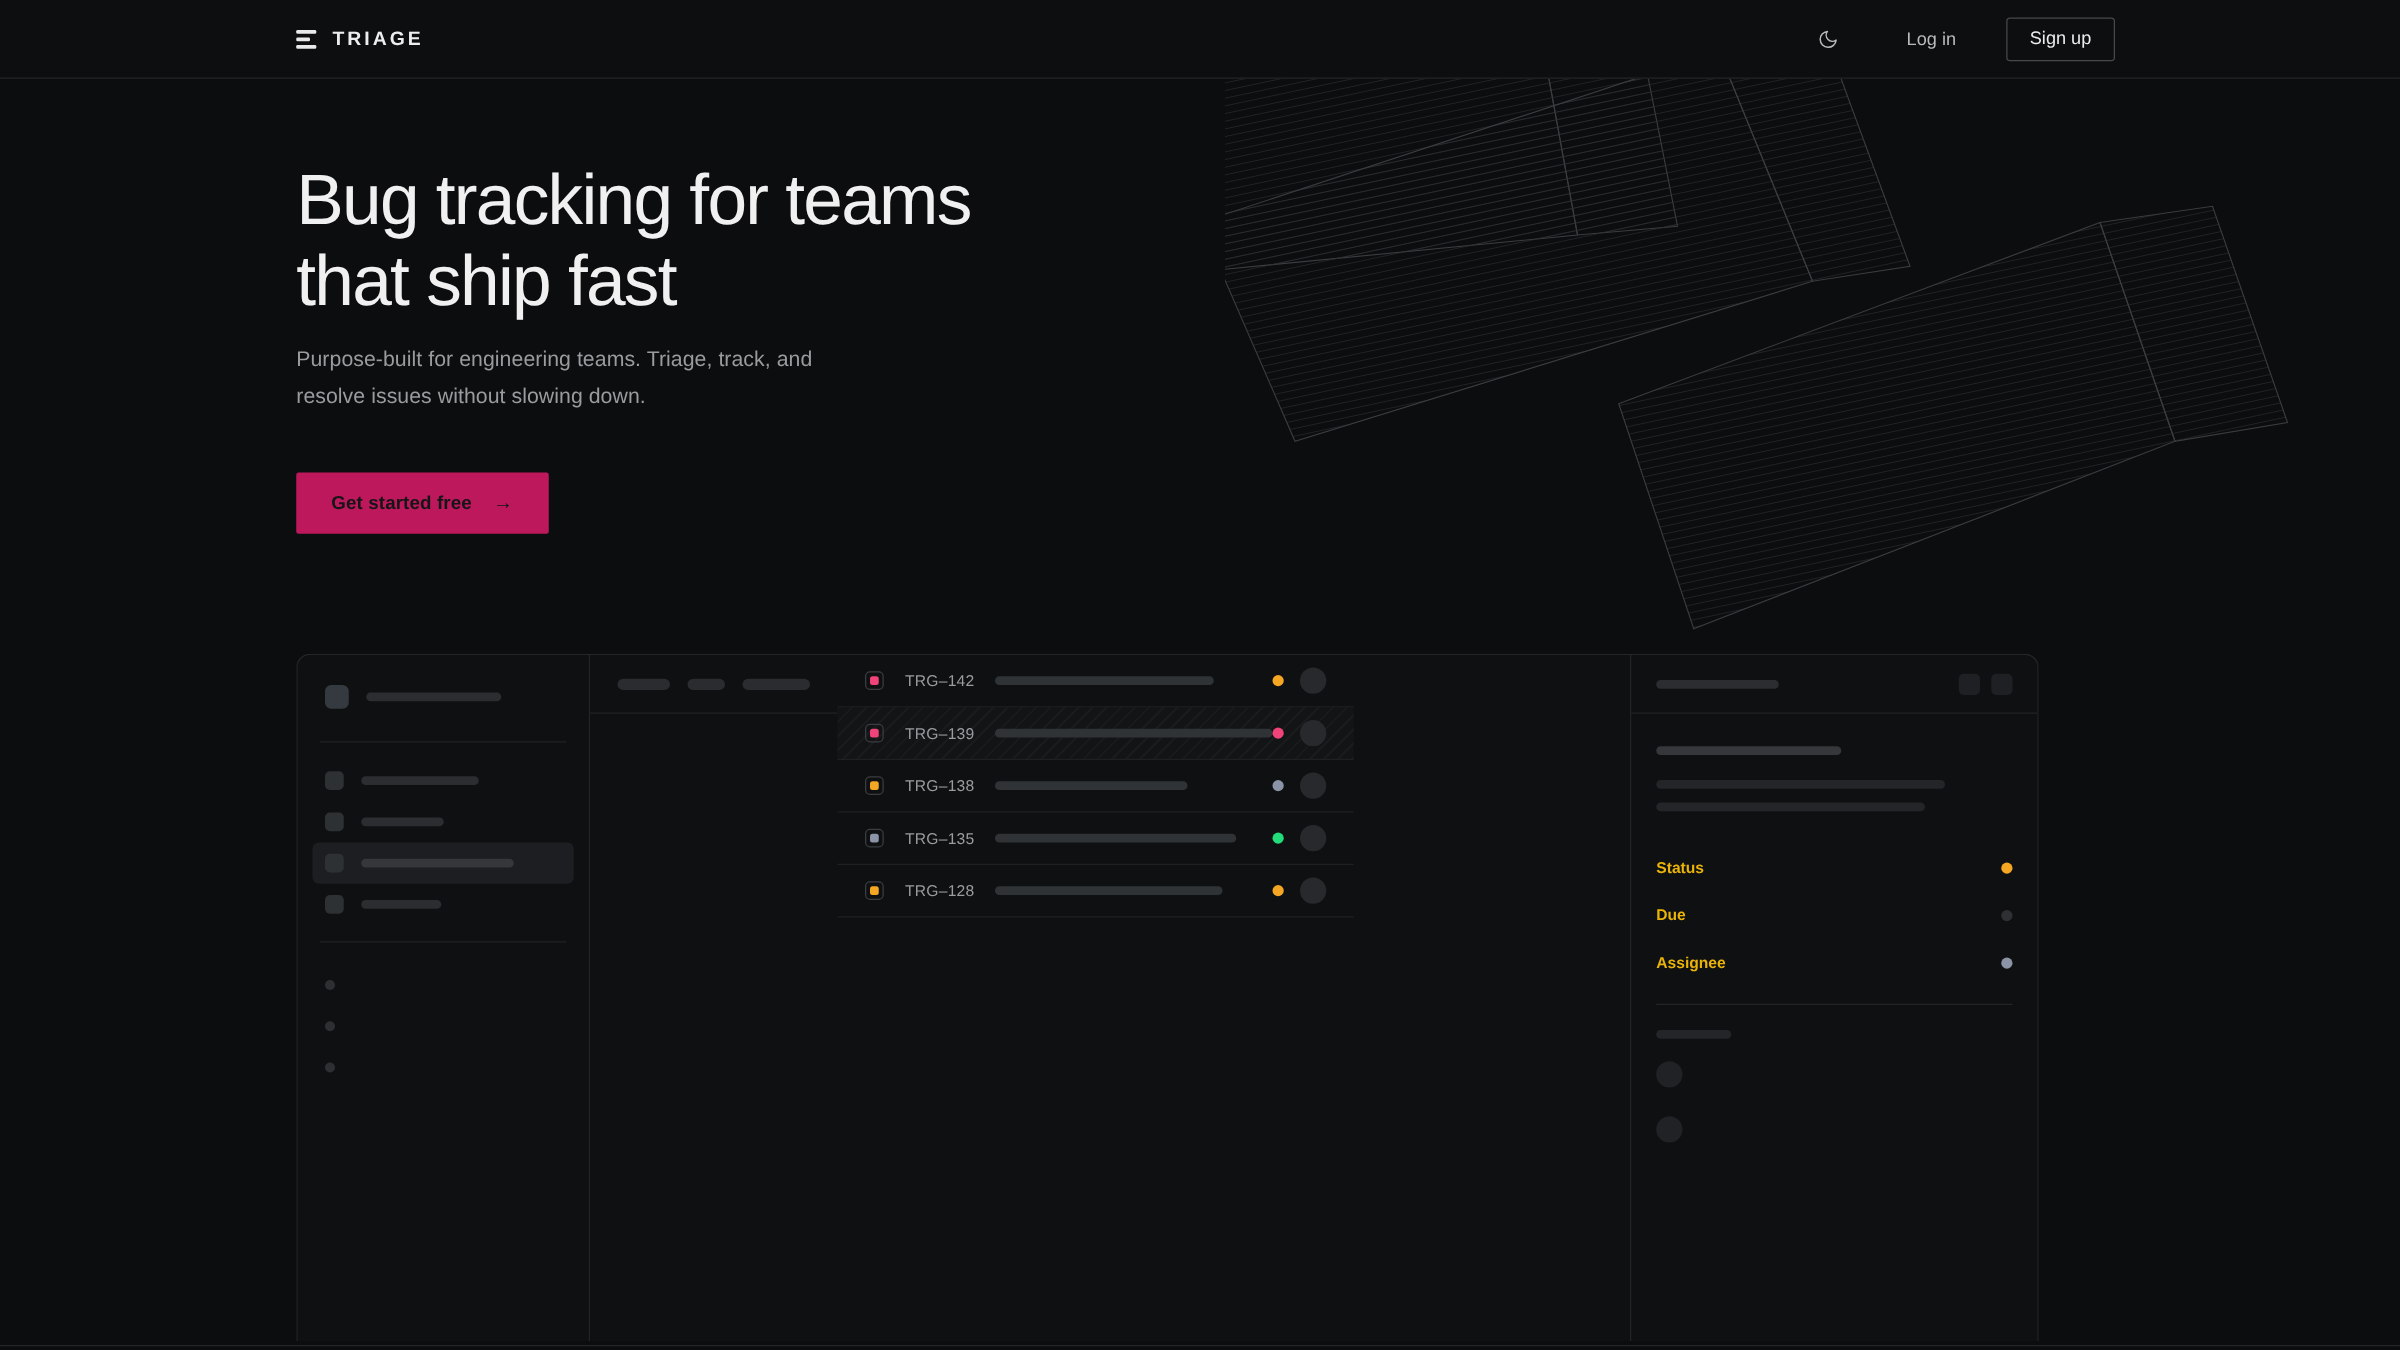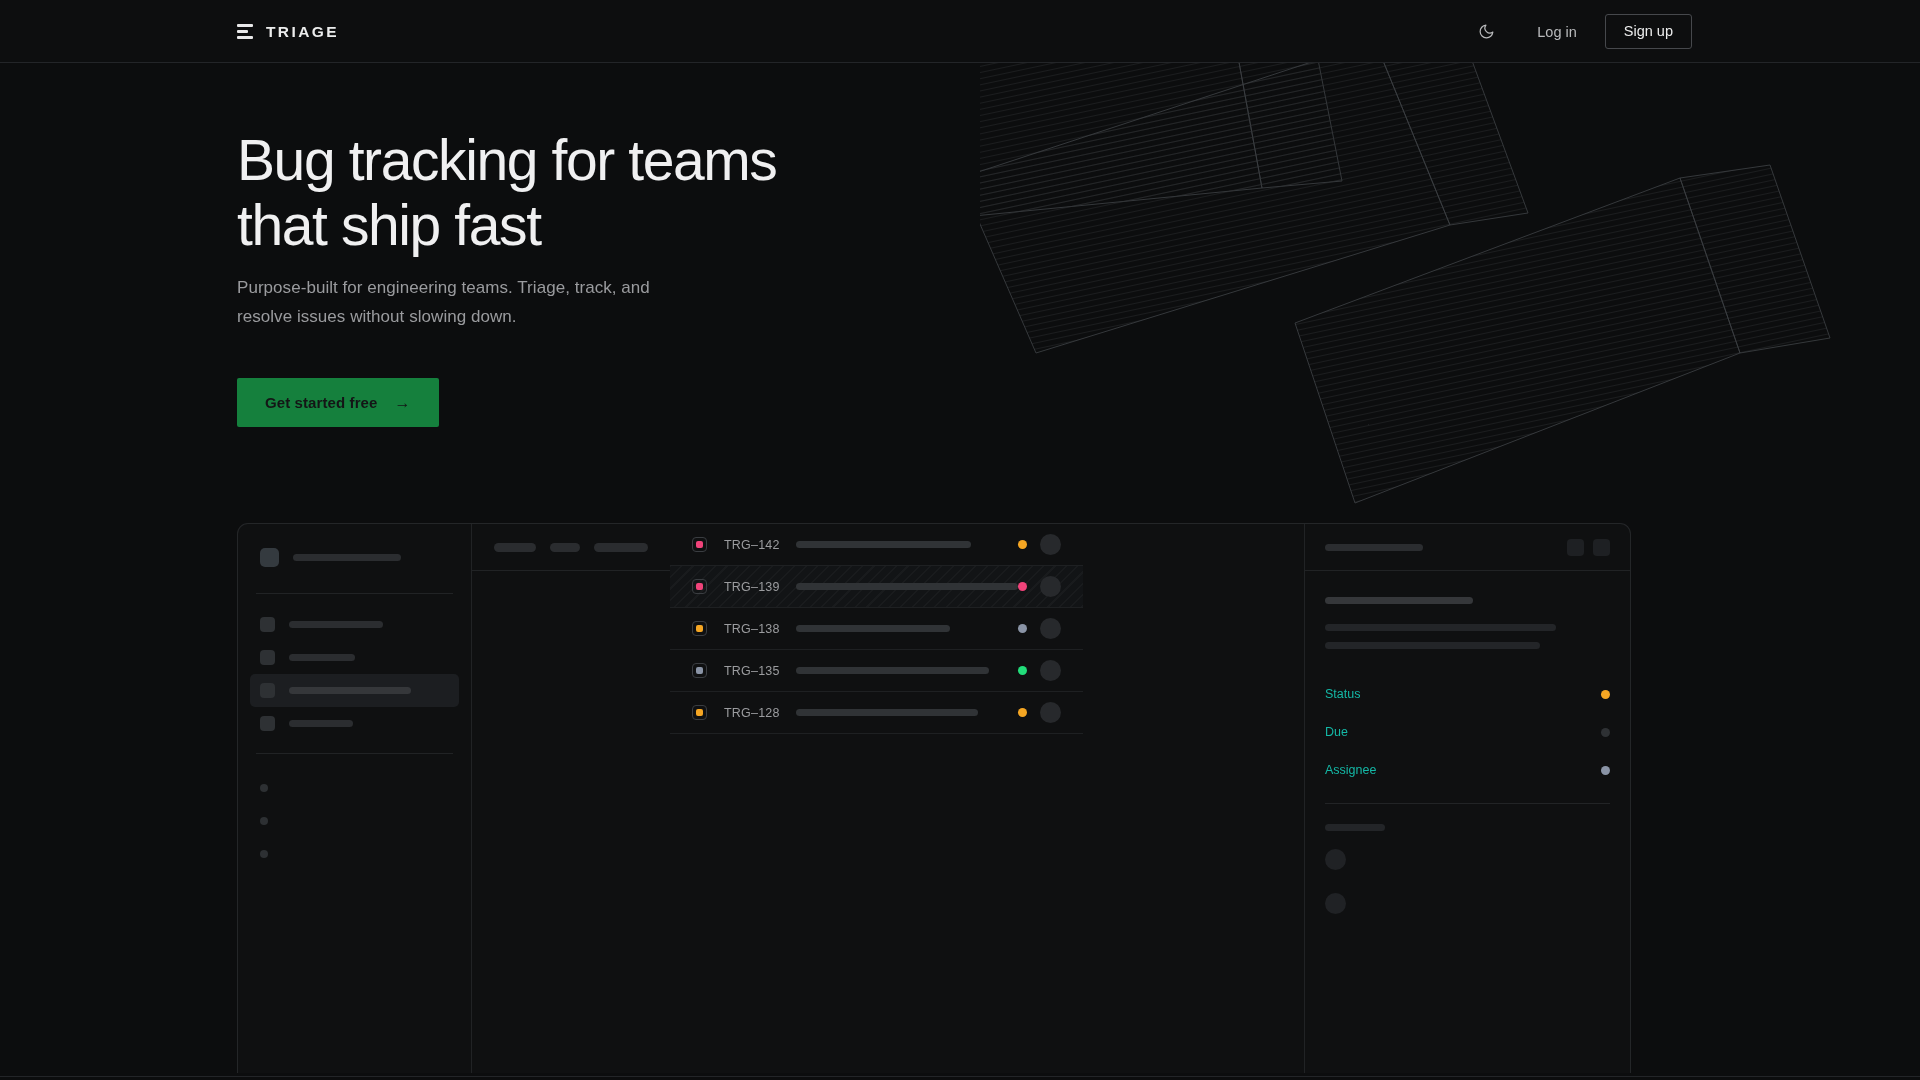--- a/index.html
+++ b/index.html
@@ -34,21 +34,21 @@
   .logo-mark i:nth-child(1) { width: 16px; }
   .logo-mark i:nth-child(2) { width: 11px; }
   .logo-mark i:nth-child(3) { width: 16px; }
   .logo-word {
     color: #eceded; font-size: 15.5px; font-weight: 700;
     letter-spacing: 2.4px;
   }
 
   .nav-right {
     position: absolute; right: 228px; top: 0; height: 63px;
-    display: flex; align-items: center; gap: 0px;
+    display: flex; align-items: center; gap: 12px;
   }
   .theme-toggle {
     width: 38px; height: 38px; display: flex; align-items: center; justify-content: center;
     cursor: pointer; border-radius: 6px; margin-right: 18px;
   }
   .theme-toggle svg { display: block; }
   .nav-login {
     color: #b9babc; font-size: 14.5px; text-decoration: none;
     padding: 8px 14px; cursor: pointer; margin-right: 14px;
   }
@@ -68,21 +68,21 @@
   .headline {
     color: #f0f0f1; font-size: 57px; font-weight: 400; line-height: 1.14;
     letter-spacing: -1.4px; white-space: pre-line;
   }
   .subhead {
     margin-top: 15px; color: #9a9b9e; font-size: 17px; line-height: 1.72;
     white-space: pre-line; letter-spacing: 0.05px;
   }
   .cta {
     margin-top: 47px; display: inline-flex; align-items: center; gap: 17px;
-    background: #15803d; color: #141516; border: none; border-radius: 2px;
+    background: #be185d; color: #141516; border: none; border-radius: 2px;
     font-family: inherit; font-size: 15px; font-weight: 700;
     padding: 16px 28px; cursor: pointer; letter-spacing: 0.1px;
   }
   .cta .arw { font-size: 16px; line-height: 1; }
 
   
   .mock {
     position: absolute; left: 237px; top: 460px;
     width: 1394px; height: 550px;
     background: #0f1011;
@@ -148,21 +148,21 @@
   .mk-detail { width: 325px; flex: none; display: flex; flex-direction: column; }
   .mk-det-head {
     height: 47px; border-bottom: 1px solid #212325;
     display: flex; align-items: center; padding: 0 20px; flex: none;
   }
   .mk-det-btns { margin-left: auto; display: flex; gap: 9px; }
   .iconbtn { width: 17px; height: 17px; border-radius: 4px; background: #1e2023; cursor: pointer; }
   .mk-det-body { padding: 26px 20px 0 20px; }
   .mk-meta { padding: 26px 20px 0 20px; }
   .mk-meta-row { display: flex; align-items: center; height: 38px; }
-  .mk-meta-lbl { color: #14b8a6; font-size: 12.5px; }
+  .mk-meta-lbl { color: #eab308; font-size: 12.5px; font-weight: bold; }
   .mk-meta-dot { width: 9px; height: 9px; border-radius: 50%; margin-left: auto; }
   .mk-det-div { height: 1px; background: #222426; margin: 14px 20px 0 20px; }
   .mk-activity { padding: 20px 20px 0 20px; }
   .mk-act-av { width: 21px; height: 21px; border-radius: 50%; background: #202225; }
 
   .hero-rule {
     position: absolute; left: 0; top: 1013px; width: 1920px; height: 1px; background: #232528; z-index: 5;
   }
 </style>
 </head>

